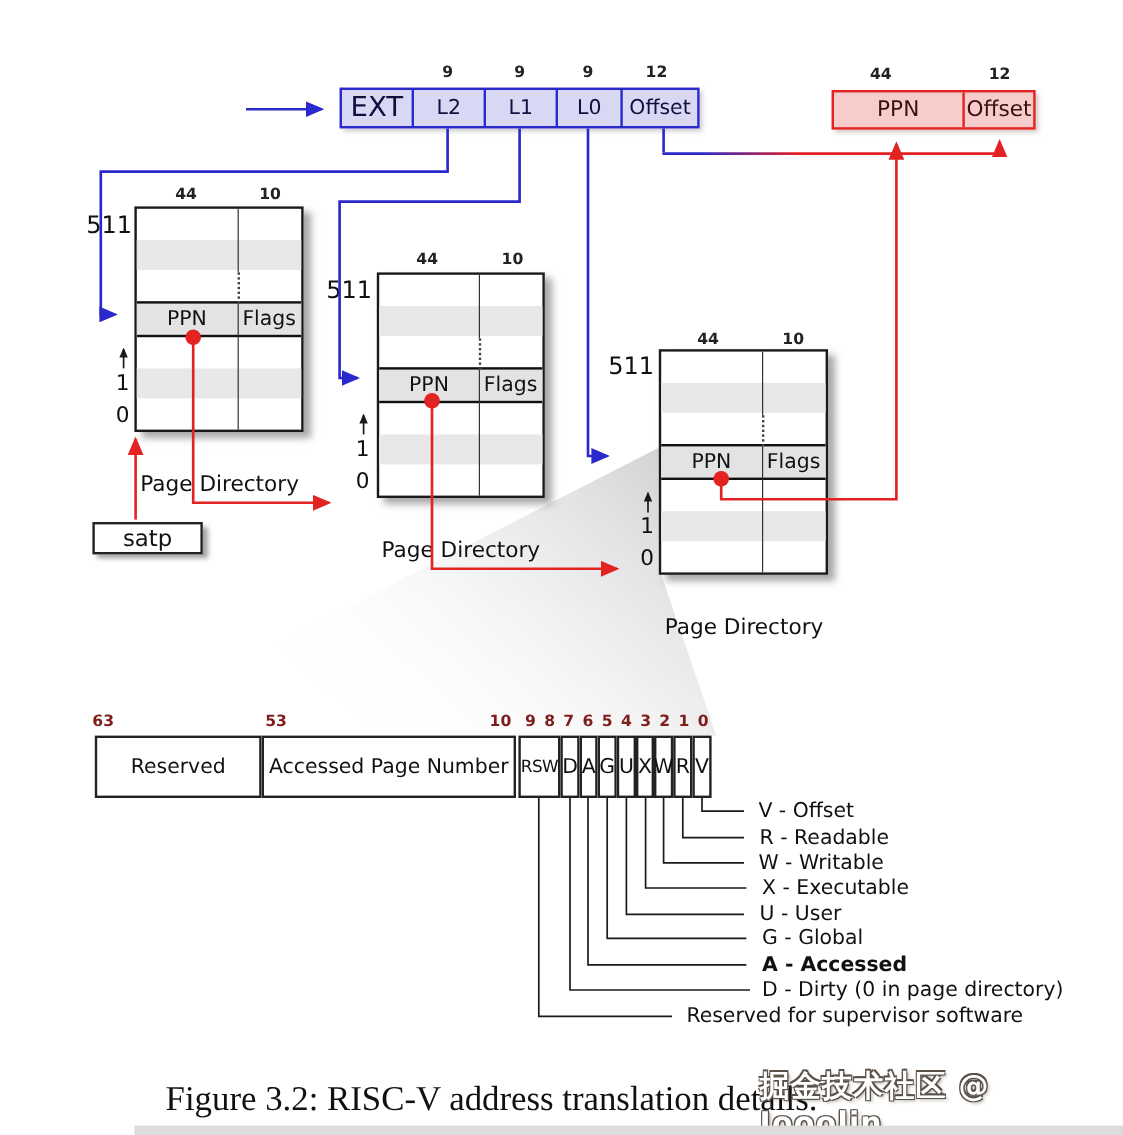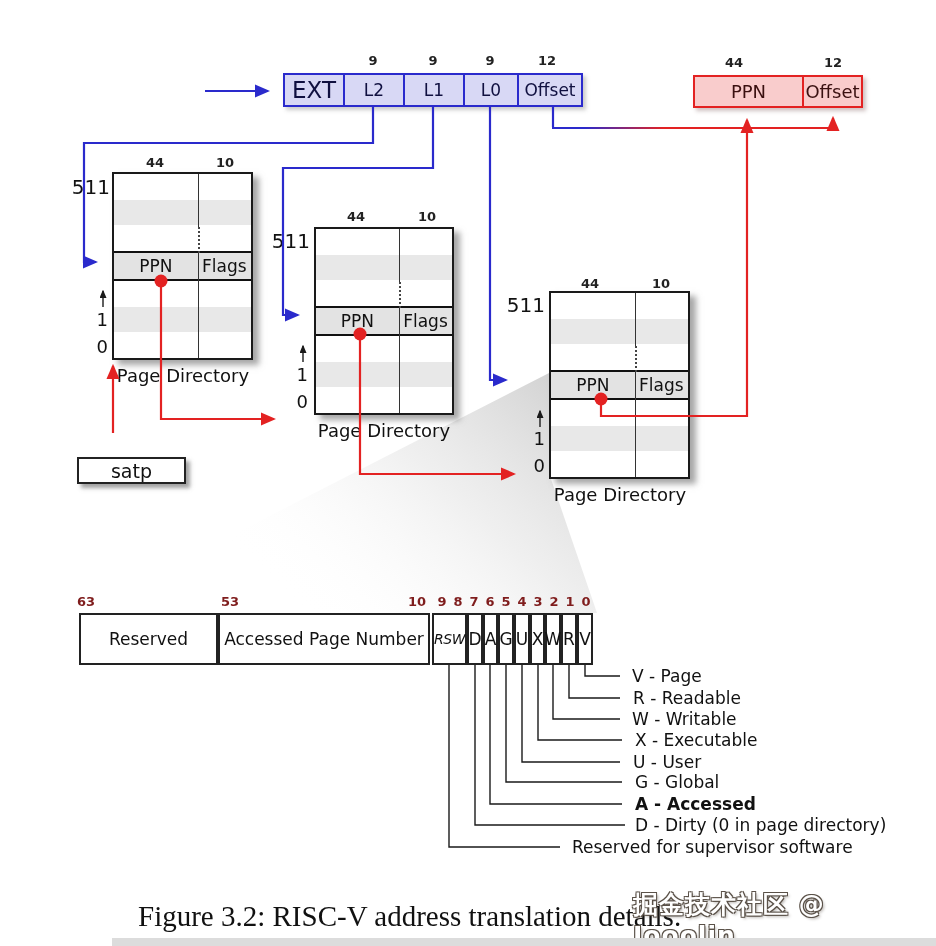--- a/index.html
+++ b/index.html
@@ -30,30 +30,30 @@
       display:flex;flex-direction:column;box-shadow:6px 5px 6px rgba(95,95,95,.55);}
   .pd .row{flex:1 1 0;}
   .pd .row.gray{background:var(--stripe);}
   .pd .row.pte{background:var(--pte_row);border-top:2.5px solid #111;border-bottom:2.5px solid #111;
       display:flex;align-items:center;font-size:17px;color:#111;}
   .pd .row.pte .c1{flex:0 0 61%;text-align:center;}
   .pd .row.pte .c2{flex:1;text-align:center;}
   .pd .dvA{position:absolute;left:61%;top:0;height:28.6%;border-left:1.5px solid #333;}
   .pd .dvDot{position:absolute;left:61%;top:28.6%;height:14.3%;border-left:2px dotted #444;}
   .pd .dvB{position:absolute;left:61%;top:42.9%;height:57.1%;border-left:1.5px solid #333;}
-  .pd-cap{font-size:18px;color:#111;}
-  
-  .satp{position:absolute;left:77px;top:457px;width:109px;height:27px;border:2px solid #222;background:#fff;
+  .pd-cap{font-size:18px;color:#111;margin-top:28px;}
+  
+  .satp{position:absolute;left:77px;top:435px;width:92px;height:27px;border:2px solid #222;background:#fff;
         display:flex;align-items:center;justify-content:center;font-size:19px;
         box-shadow:4px 4px 4px rgba(100,100,100,.6);box-sizing:border-box;}
   
   .ptecell{position:absolute;top:613px;height:52px;border:2px solid #222;background:#fff;box-sizing:border-box;
            display:flex;align-items:center;justify-content:center;font-size:17px;color:#111;}
   .ptecell.small{font-size:17px;}
-  .ptecell.rsw{font-size:14px;letter-spacing:-.5px;font-style:italic;}
+  .ptecell.rsw{font-size:14px;letter-spacing:-.5px;}
   .bitpos{font-size:13px;font-weight:600;color:#7f1d1d;}
   .legend{font-size:17px;color:#111;height:22px;}
   .legend.bold{font-weight:700;}
   
   .caption{position:absolute;left:138px;top:900px;font-family:"Liberation Serif","DejaVu Serif",serif;
            font-size:29px;color:#111;}
   .watermark{position:absolute;left:633px;top:888px;font-size:25px;font-weight:700;color:#ffffff;letter-spacing:1px;
      text-shadow:-1px -1px 0 #5a5148,1px -1px 0 #5a5148,-1px 1px 0 #5a5148,1px 1px 0 #5a5148,2px 2px 3px rgba(60,50,40,.4);}
   .pageedge{position:absolute;left:112px;top:938px;width:824px;height:8px;background:#dcdcdc;}
   
@@ -186,21 +186,21 @@
   <div class="ptecell rsw" style="left:432px;width:35px;">RSW</div>
   <div class="ptecell small" style="left:467px;width:16px;">D</div>
   <div class="ptecell small" style="left:483px;width:15px;">A</div>
   <div class="ptecell small" style="left:498px;width:16px;">G</div>
   <div class="ptecell small" style="left:514px;width:16px;">U</div>
   <div class="ptecell small" style="left:530px;width:15px;">X</div>
   <div class="ptecell small" style="left:545px;width:16px;">W</div>
   <div class="ptecell small" style="left:561px;width:16px;">R</div>
   <div class="ptecell small" style="left:577px;width:16px;">V</div>
 
-  <div class="lbl legend" style="left:632px;top:666px;">V - Page</div>
+  <div class="lbl legend" style="left:632px;top:666px;">V - Offset</div>
   <div class="lbl legend" style="left:633px;top:688px;">R - Readable</div>
   <div class="lbl legend" style="left:632px;top:709px;">W - Writable</div>
   <div class="lbl legend" style="left:635px;top:730px;">X - Executable</div>
   <div class="lbl legend" style="left:633px;top:752px;">U - User</div>
   <div class="lbl legend" style="left:635px;top:772px;">G - Global</div>
   <div class="lbl legend bold" style="left:635px;top:794px;">A - Accessed</div>
   <div class="lbl legend" style="left:635px;top:815px;">D - Dirty (0 in page directory)</div>
   <div class="lbl legend" style="left:572px;top:837px;">Reserved for supervisor software</div>
 
   <div class="caption">Figure 3.2: RISC-V address translation details.</div>

